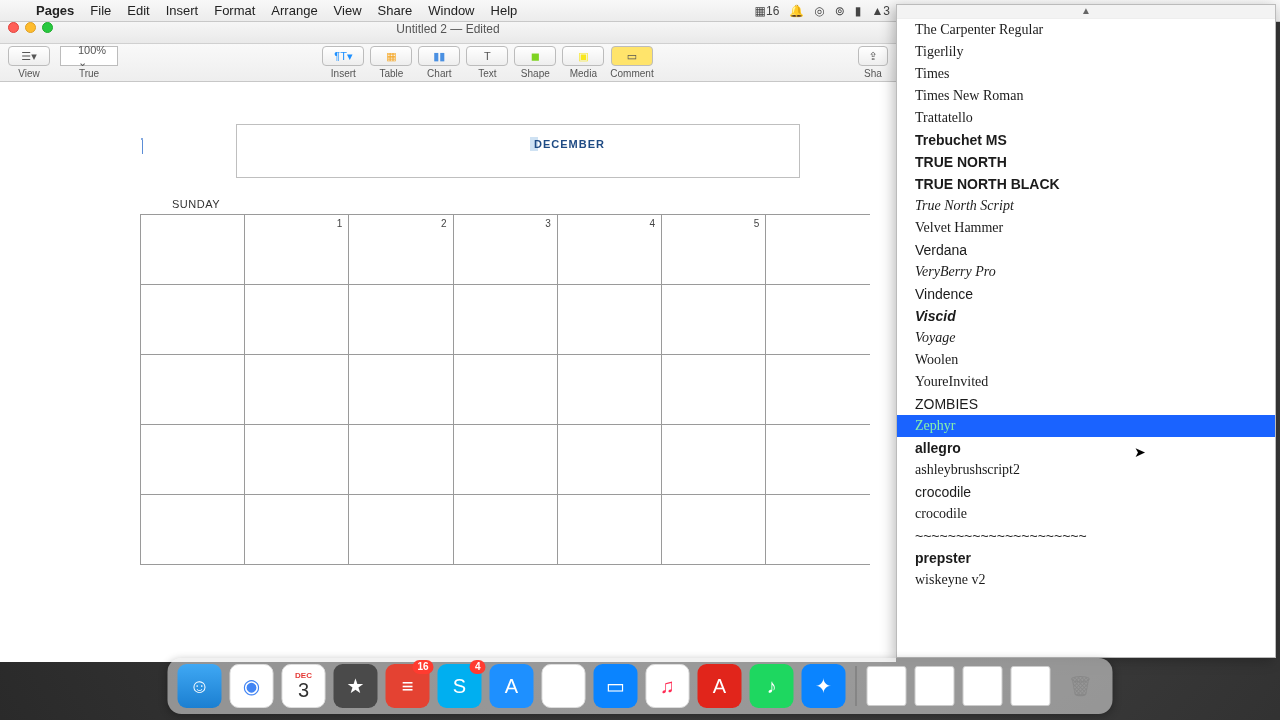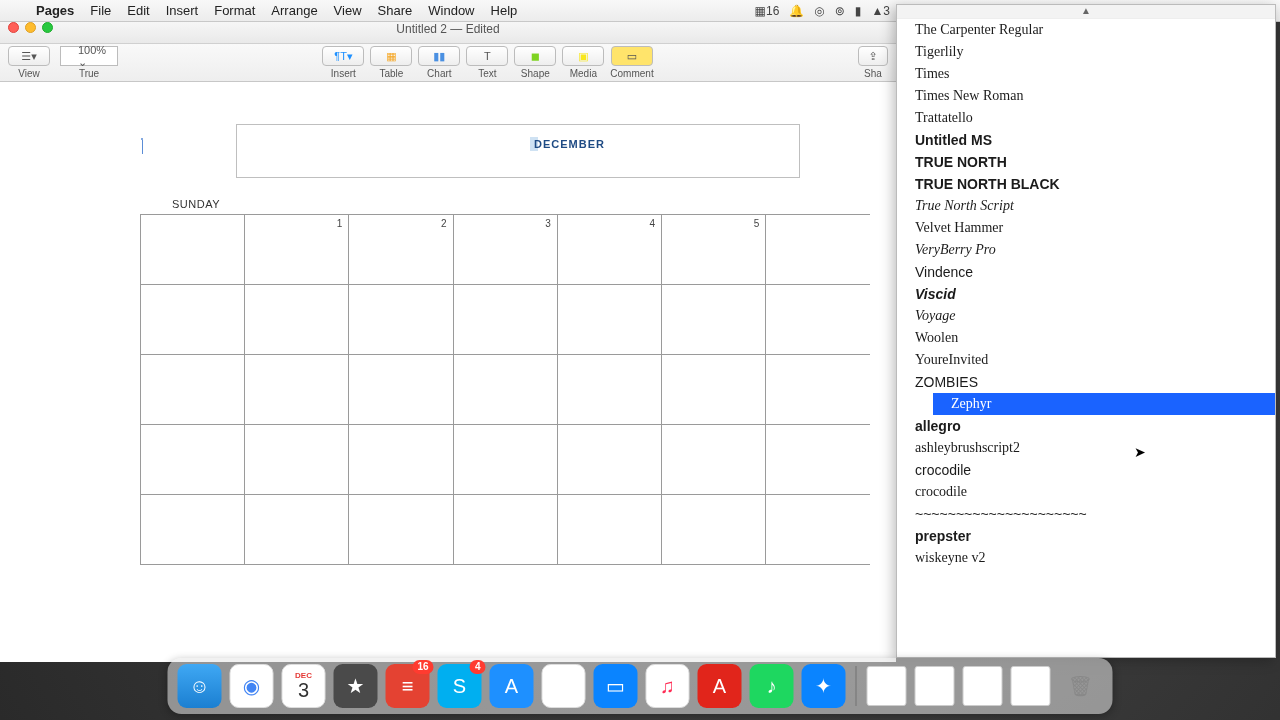--- a/index.html
+++ b/index.html
@@ -38,21 +38,21 @@
 .cursor::after{content:""; position:absolute; top:2px; left:3.5px; width:1px; height:14px; background:#5b8dd6;}
 .daylabel { position:absolute; left:88px; top:108px; font-size:11px; color:#333; letter-spacing:.5px;}
 table.cal { position:absolute; left:56px; top:124px; border-collapse:collapse; width:730px; }
 table.cal td { border:1px solid #9a9a9a; height:70px; width:104px; position:relative; }
 table.cal td .num { position:absolute; top:3px; right:6px; font-size:10px; color:#444;}
 
 
 .fontpanel { position:absolute; top:4px; left:896px; width:380px; height:654px; background:#fff; border:1px solid #bbb; box-shadow: -3px 3px 12px rgba(0,0,0,.25); overflow:hidden;}
 .fontpanel .scrollup { height:14px; text-align:center; font-size:10px; color:#666; border-bottom:1px solid #eee; background:#f3f3f3;}
 .fontlist .frow { padding: 3px 18px; font-size:14px; color:#1b1b1b; white-space:nowrap; cursor:default;}
-.fontlist .frow.selected { background:#1a63ff; color:#ffffff;margin-left:36px; }
+.fontlist .frow.selected { background:#1a63ff; color:#86efac; }
 .cursor-arrow{position:absolute; left:1134px; top:444px; font-size:14px; color:#000; z-index:50; pointer-events:none;}
 
 
 .dock { position:absolute; bottom:6px; left:50%; transform:translateX(-50%); height:56px; background:rgba(230,230,230,.55); border-radius:14px; padding:4px 10px; display:flex; align-items:center; gap:8px; box-shadow:0 2px 8px rgba(0,0,0,.3);}
 .dock .di{ width:44px; height:44px; border-radius:9px; display:flex; align-items:center; justify-content:center; font-size:20px; color:#fff;}
 .dock .sep{ width:1px; height:40px; background:rgba(0,0,0,.25); margin:0 2px;}
 .di.finder{background:linear-gradient(#3fa8f4,#1b7fd1)}
 .di.chrome{background:#fff;border:1px solid #ddd;color:#4285f4}
 .di.cal{background:#fff;border:1px solid #ddd;color:#e53935}
 .di.imovie{background:#4a4a4a}
@@ -236,25 +236,26 @@
 </div>
 
 <div class="fontpanel">
   <div class="scrollup">▲</div>
   <div class="fontlist" id="fontlist">
       <div class="frow f-script f-small">The Carpenter Regular</div>
       <div class="frow f-serif">Tigerlily</div>
       <div class="frow f-serif">Times</div>
       <div class="frow f-serif">Times New Roman</div>
       <div class="frow f-script f-small">Trattatello</div>
-      <div class="frow f-sans f-bold">Untitled MS</div>
+      <div class="frow f-sans f-bold">Trebuchet MS</div>
       <div class="frow f-bold">TRUE NORTH</div>
       <div class="frow f-bold">TRUE NORTH BLACK</div>
       <div class="frow f-script f-small f-italic">True North Script</div>
       <div class="frow f-script f-small">Velvet Hammer</div>
+      <div class="frow f-sans">Verdana</div>
       <div class="frow f-script f-italic f-small">VeryBerry Pro</div>
       <div class="frow f-small">Vindence</div>
       <div class="frow f-bold f-italic">Viscid</div>
       <div class="frow f-script f-italic">Voyage</div>
       <div class="frow f-script f-small">Woolen</div>
       <div class="frow f-script">YoureInvited</div>
       <div class="frow f-small">ZOMBIES</div>
       <div class="frow f-script f-small selected">Zephyr</div>
       <div class="frow f-small f-bold">allegro</div>
       <div class="frow f-script f-small">ashleybrushscript2</div>

